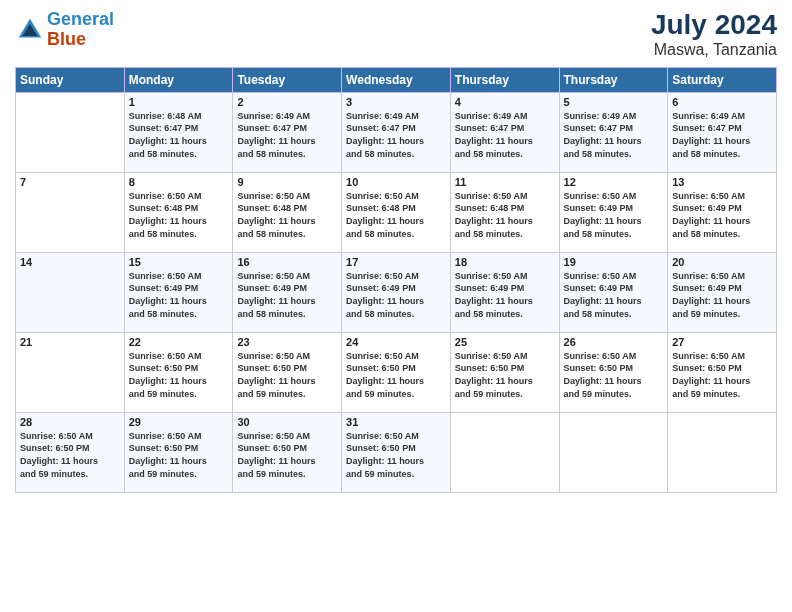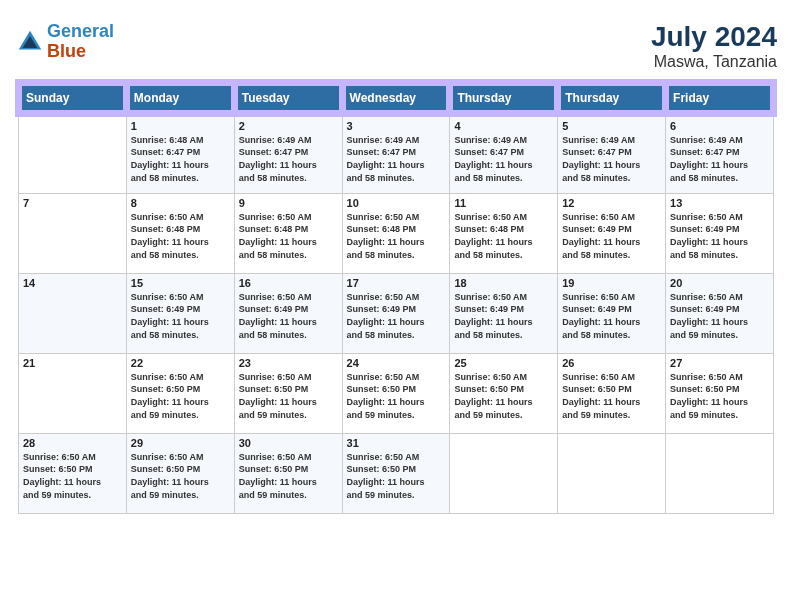--- a/index.html
+++ b/index.html
@@ -6,21 +6,21 @@
     body {
       width: 792px;
       height: 612px;
       font-family: Arial, sans-serif;
       background: #fff;
       overflow: hidden;
     }
     .page {
       width: 792px;
       height: 612px;
-      padding: 22px 15px;
+      padding: 10px 15px;
     }
     .header {
       display: flex;
       justify-content: space-between;
       align-items: flex-start;
       margin-bottom: 8px;
     }
     .logo {
       display: flex;
       align-items: center;
@@ -56,21 +56,21 @@
       width: 100%;
       border-collapse: collapse;
       table-layout: fixed;
     }
     thead tr th {
       background-color: #2e6da4;
       color: white;
       font-size: 12px;
       font-weight: bold;
       padding: 5px 4px;
-      border: 7px solid #c4b5fd;
+      border: 1px solid #c4b5fd;
       text-align: left;
     }
     tbody tr td {
       border: 1px solid #ccc;
       vertical-align: top;
       padding: 3px 4px;
       height: 80px;
       font-size: 9.5px;
       color: #222;
       background: #fff;
@@ -117,21 +117,21 @@
 
   <table>
     <thead>
       <tr id="days-header">
       <th>Sunday</th>
           <th>Monday</th>
           <th>Tuesday</th>
           <th>Wednesday</th>
           <th>Thursday</th>
           <th>Thursday</th>
-          <th>Friday</th>
+          <th>Saturday</th>
         </tr>
     </thead>
     <tbody id="calendar-body">
     <tr>
           <td class="empty"></td>
           <td>
             <span class="day-num">1</span>
             <div class="day-info" style="white-space: pre-line;">Sunrise: 6:48 AM
 Sunset: 6:47 PM
 Daylight: 11 hours

